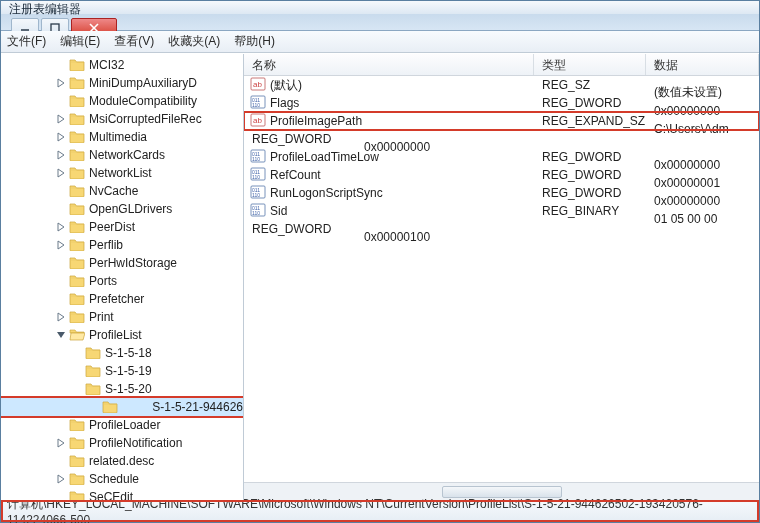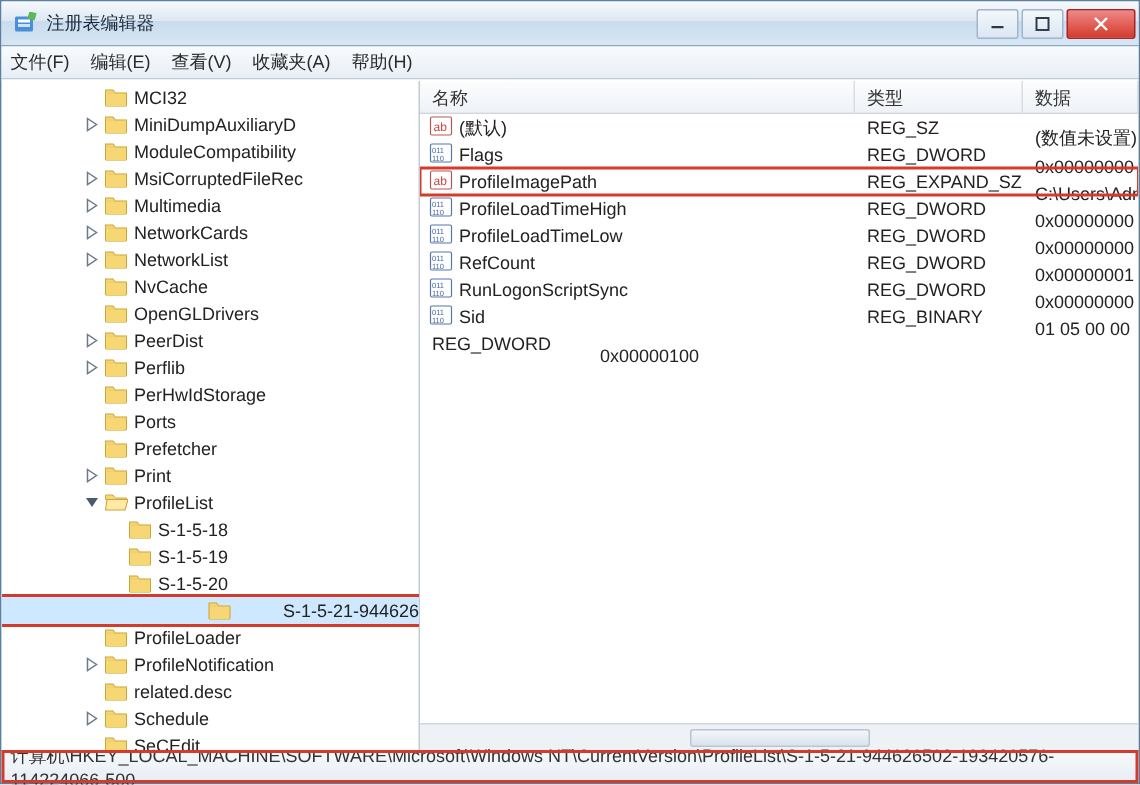--- a/index.html
+++ b/index.html
@@ -1,33 +1,33 @@
 <!DOCTYPE html>
 <html><head>
 <meta charset="utf-8">
 <style>
 * { box-sizing: border-box; margin: 0; padding: 0; font-family: "Microsoft YaHei", "SimSun", Tahoma, sans-serif; }
 body { width: 760px; height: 523px; overflow: hidden; background: #fff; }
 
 .window { width: 760px; height: 523px; display: flex; flex-direction: column; border: 1px solid #5a7fa0; box-shadow: 0 0 3px rgba(0,0,0,0.3); }
 
-.titlebar { height: 30px; background: linear-gradient(to bottom, #f6f9fc 0%, #dde8f3 45%, #c9dbed 46%, #d7e6f4 100%); display: flex; align-items: center; padding: 0 2px 0 8px; border-bottom: 1px solid #8ba7c2; }
+.titlebar { height: 30px; background: linear-gradient(to bottom, #f6f9fc 0%, #dde8f3 45%, #c9dbed 46%, #d7e6f4 100%); display: flex; padding: 0 2px 0 8px; border-bottom: 1px solid #8ba7c2; flex-direction: column; }
 .titlebar-icon { width: 16px; height: 16px; margin-right: 6px; }
 .titlebar-title { font-size: 12px; color: #1a2a3a; flex: 1; }
 .titlebar-btns { display: flex; gap: 0; }
 .tb-btn { width: 28px; height: 20px; display:flex; align-items:center; justify-content:center; border: 1px solid #9fb6cc; background: linear-gradient(#f3f7fb,#dbe7f2); border-radius: 2px; margin-left:2px; font-size:11px; color:#2a3a4a;}
 .tb-close { width: 46px; background: linear-gradient(#e88,#d43b2a); color:#fff; border-color:#a22;}
 .tb-close svg line{stroke:#fff;}
 
 .menubar { height: 22px; background: linear-gradient(#f8fbfe,#e8eef5); display:flex; align-items:center; padding:0 6px; border-bottom:1px solid #c0cbd6; font-size:12px; color:#2a2a2a; }
 .menubar span { margin-right: 14px; cursor: default; }
 
 .client { flex:1; display:flex; overflow:hidden; border-top:1px solid #fff; }
 
-.tree-pane { width: 279px; border-right:1px solid #c0cbd6; overflow:hidden; position:relative; background:#fff; }
+.tree-pane { width: 243px; border-right:1px solid #c0cbd6; overflow:hidden; position:relative; background:#fff; }
 .tree-scroll { position:absolute; inset:0; overflow:auto; }
 .tree { padding:2px 0 2px 0; font-size:12px; color:#222; }
 .tree-row { display:flex; align-items:center; height:18px; white-space:nowrap; padding-left:6px; }
 .twisty { width:12px; height:12px; display:inline-flex; align-items:center; justify-content:center; margin-right:2px; color:#5a6a7a; font-size:10px; }
 .folder-icon { width:16px; height:14px; margin-right:4px; }
 .tree-label { }
 .indent { display:inline-block; }
 
 .list-pane { flex:1; display:flex; flex-direction:column; overflow:hidden; background:#fff; }
 .list-header { height:22px; display:flex; background:linear-gradient(#fdfdfe,#eef2f7); border-bottom:1px solid #d0d6dd; font-size:12px; color:#333; }
@@ -410,26 +410,20 @@
             <div class="cell-name">
               <span><svg class="val-icon" viewBox="0 0 16 14">
                   <use href="#ico-val-str"></use>
                 </svg></span>
               <span>ProfileImagePath</span>
             </div>
             <div class="cell-type">REG_EXPAND_SZ</div>
             <div class="cell-data">C:\Users\Adm</div>
           </div>
           <div class="list-row">
-            <div class="cell-name">
-              <span><svg class="val-icon" viewBox="0 0 16 14">
-                  <use href="#ico-val-bin"></use>
-                </svg></span>
-              <span>ProfileLoadTimeHigh</span>
-            </div>
             <div class="cell-type">REG_DWORD</div>
             <div class="cell-data">0x00000000</div>
           </div>
           <div class="list-row">
             <div class="cell-name">
               <span><svg class="val-icon" viewBox="0 0 16 14">
                   <use href="#ico-val-bin"></use>
                 </svg></span>
               <span>ProfileLoadTimeLow</span>
             </div>

